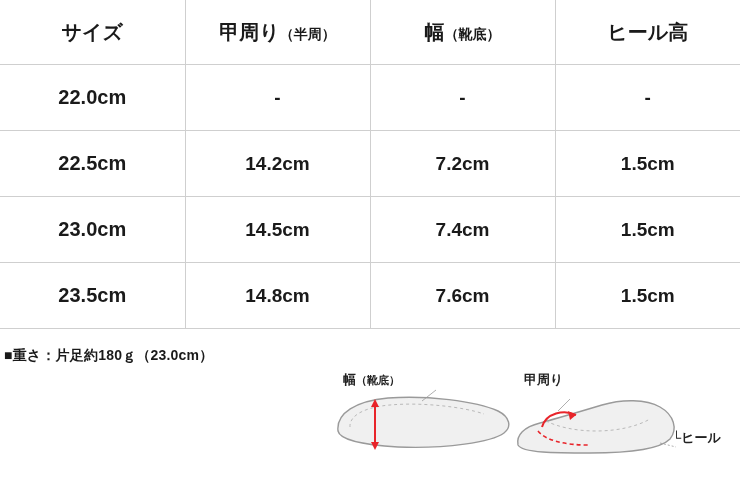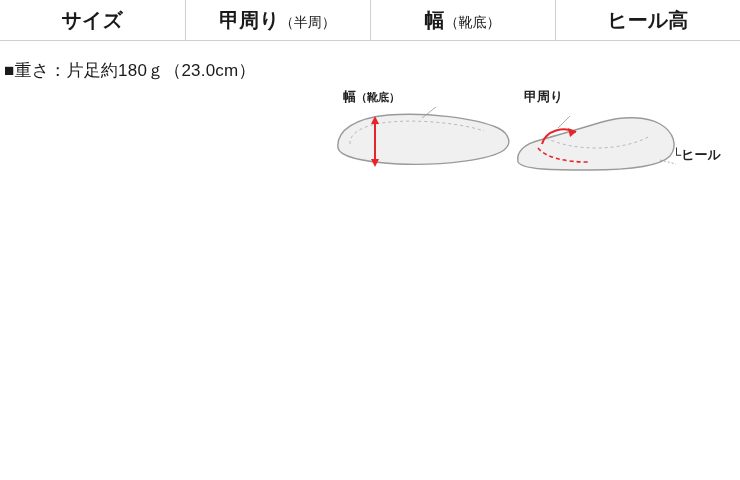--- a/index.html
+++ b/index.html
@@ -21,32 +21,32 @@
   }
   table.size-table {
     border-collapse: collapse;
     width: 740px;
     table-layout: fixed;
   }
   table.size-table td, table.size-table th {
     border: 1px solid #cfcfcf;
     text-align: center;
     vertical-align: middle;
-    padding: 0;
+    padding: 12px;
     height: 41px;
     font-weight: bold;
   }
   table.size-table th {
     font-size: 20px;
     font-weight: bold;
     height: 40px;
   }
   table.size-table th .sub {
     font-size: 14px;
-    font-weight: normal;
+    font-weight: bold;
   }
   table.size-table td {
     font-size: 19px;
   }
   table.size-table td.size-col {
     font-size: 20px;
     font-weight: bold;
   }
   table.size-table tr td:first-child,
   table.size-table tr th:first-child {
@@ -54,22 +54,22 @@
   }
   table.size-table tr td:last-child,
   table.size-table tr th:last-child {
     border-right: none;
   }
   table.size-table tr:first-child th {
     border-top: none;
   }
   .weight-note {
     margin: 18px 12px 0 4px;
-    font-size: 17px;
-    font-weight: normal;
+    font-size: 14px;
+    font-weight: bold;
     letter-spacing: 0.2px;
   }
   .diagram-area {
     position: relative;
     width: 740px;
     height: 110px;
     margin-top: 4px;
   }
   .diagram-label {
     position: absolute;
@@ -105,20 +105,44 @@
         </th>
         <th>
           <span>幅</span><span class="sub">（靴底）</span>
         </th>
         <th>
           <span>ヒール高</span><span class="sub"></span>
         </th>
       </tr>
     </thead>
     <tbody>
+      <tr>
+        <td class="size-col">22.0cm</td>
+        <td>-</td>
+        <td>-</td>
+        <td>-</td>
+      </tr>
+      <tr>
+        <td class="size-col">22.5cm</td>
+        <td>14.2cm</td>
+        <td>7.2cm</td>
+        <td>1.5cm</td>
+      </tr>
+      <tr>
+        <td class="size-col">23.0cm</td>
+        <td>14.5cm</td>
+        <td>7.4cm</td>
+        <td>1.5cm</td>
+      </tr>
+      <tr>
+        <td class="size-col">23.5cm</td>
+        <td>14.8cm</td>
+        <td>7.6cm</td>
+        <td>1.5cm</td>
+      </tr>
     </tbody>
   </table>
 
   <div class="weight-note">■重さ：片足約180ｇ（23.0cm）</div>
 
   <div class="diagram-area">
 
     <div class="diagram-label lbl-width">
       <span>幅</span><span class="sub">（靴底）</span>
     </div>

